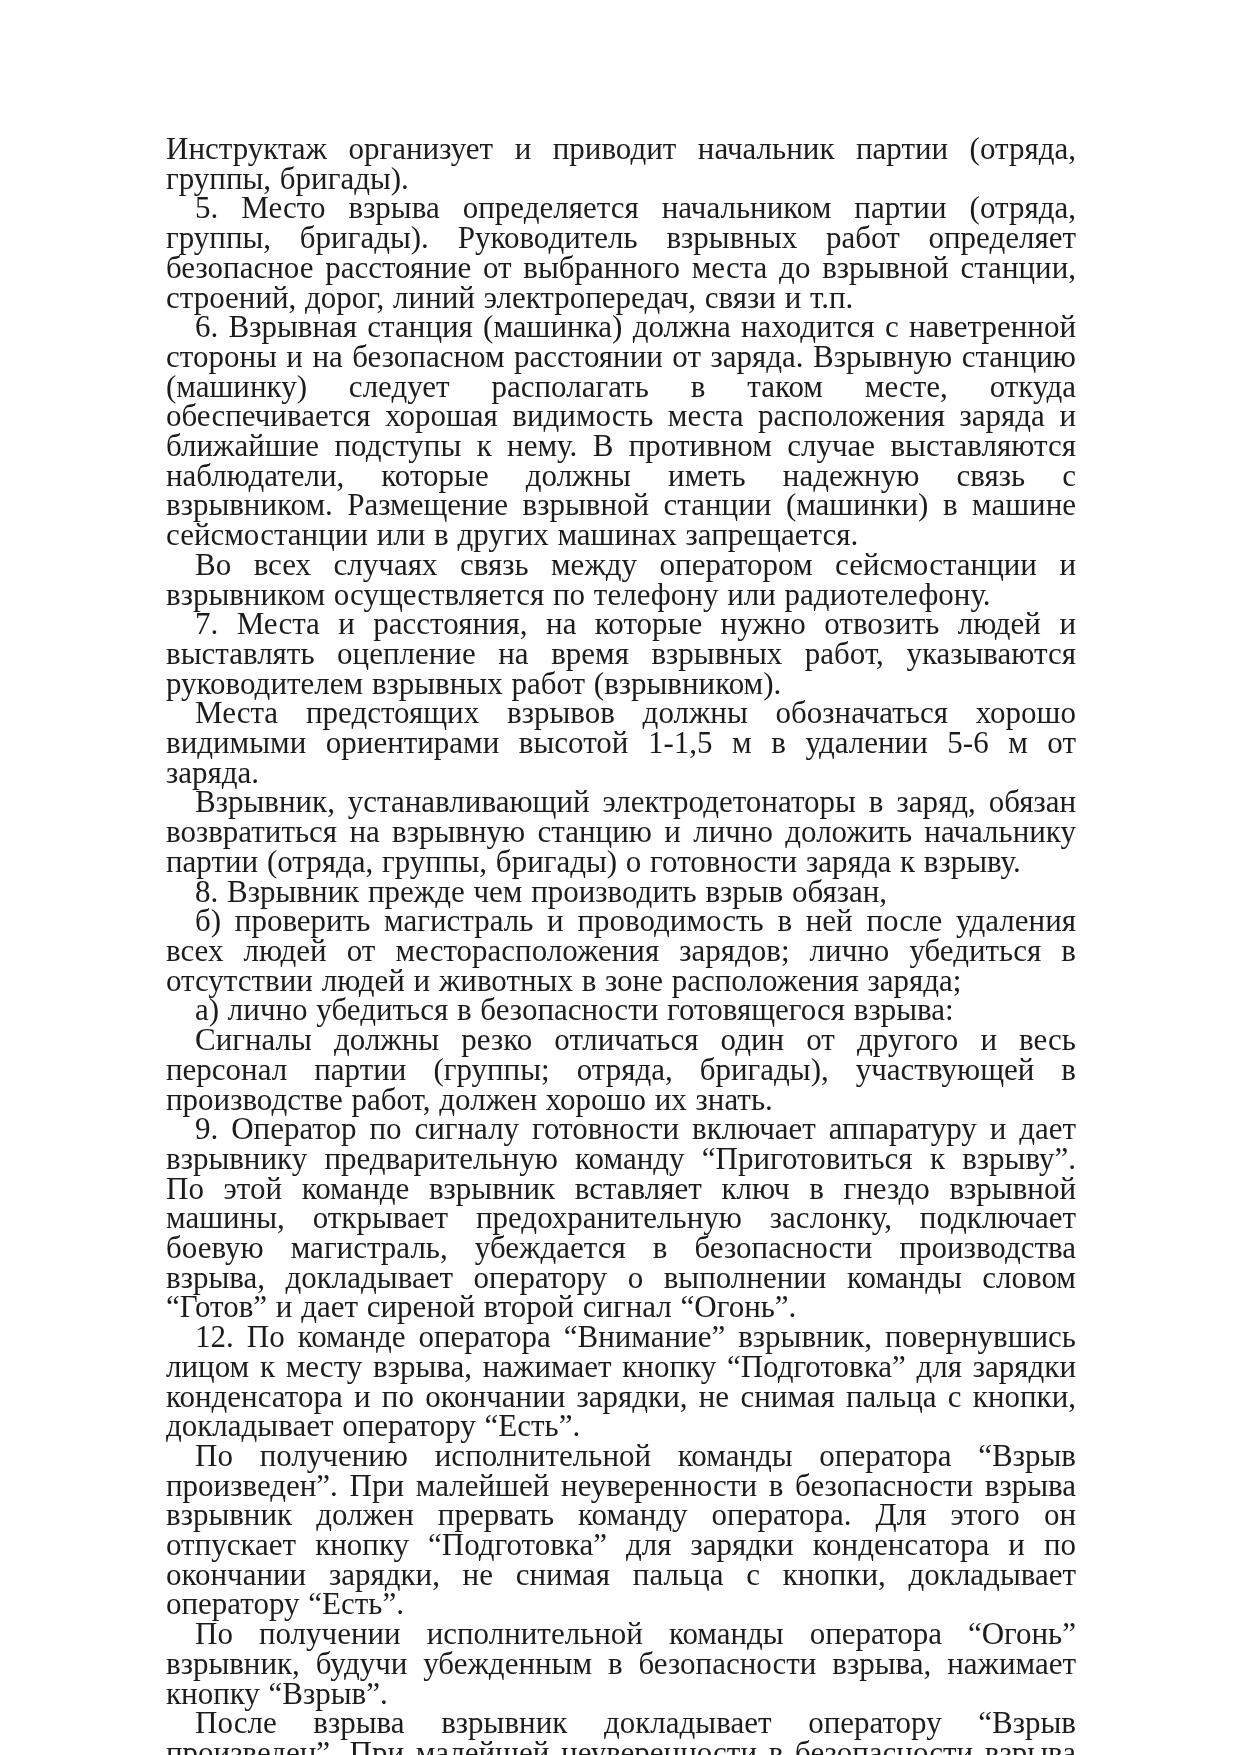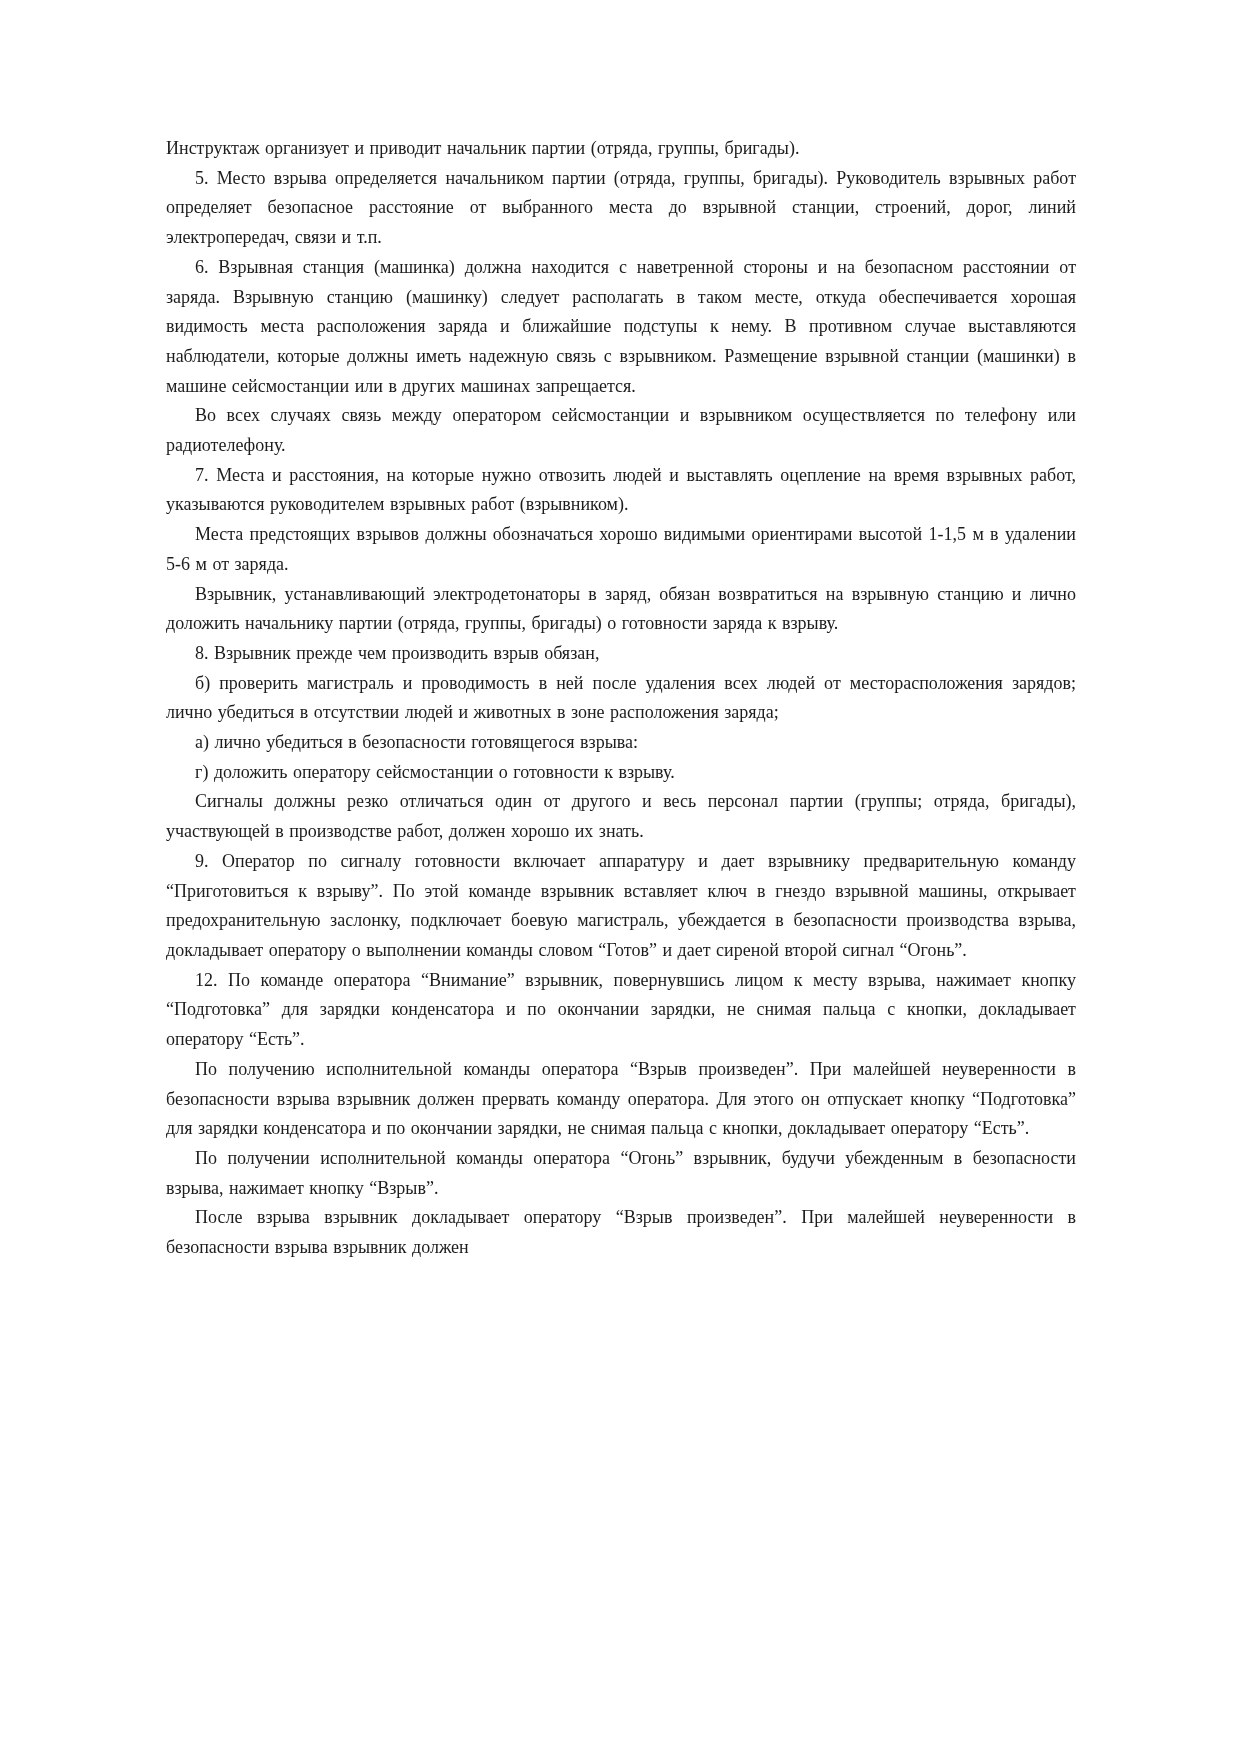--- a/index.html
+++ b/index.html
@@ -16,21 +16,21 @@
   .page {
     position: absolute;
     left: 166px;
     top: 134px;
     width: 910px;
     color: #1c1c1c;
   }
   .page p {
     margin: 0;
     padding: 0;
-    font-size: 18px;
+    font-size: 31px;
     line-height: 29.7px;
     text-align: justify;
     text-indent: 29px;
     word-spacing: 1px;
   }
   .page p:first-child {
     text-indent: 0;
   }
 </style>
 </head>
@@ -40,20 +40,19 @@
   <p>Инструктаж организует и приводит начальник партии (отряда, группы, бригады).</p>
   <p>5. Место взрыва определяется начальником партии (отряда, группы, бригады). Руководитель взрывных работ определяет безопасное расстояние от выбранного места до взрывной станции, строений, дорог, линий электропередач, связи и т.п.</p>
   <p>6. Взрывная станция (машинка) должна находится с наветренной стороны и на безопасном расстоянии от заряда. Взрывную станцию (машинку) следует располагать в таком месте, откуда обеспечивается хорошая видимость места расположения заряда и ближайшие подступы к нему. В противном случае выставляются наблюдатели, которые должны иметь надежную связь с взрывником. Размещение взрывной станции (машинки) в машине сейсмостанции или в других машинах запрещается.</p>
   <p>Во всех случаях связь между оператором сейсмостанции и взрывником осуществляется по телефону или радиотелефону.</p>
   <p>7. Места и расстояния, на которые нужно отвозить людей и выставлять оцепление на время взрывных работ, указываются руководителем взрывных работ (взрывником).</p>
   <p>Места предстоящих взрывов должны обозначаться хорошо видимыми ориентирами высотой 1-1,5 м в удалении 5-6 м от заряда.</p>
   <p>Взрывник, устанавливающий электродетонаторы в заряд, обязан возвратиться на взрывную станцию и лично доложить начальнику партии (отряда, группы, бригады) о готовности заряда к взрыву.</p>
   <p>8. Взрывник прежде чем производить взрыв обязан,</p>
   <p>б) проверить магистраль и проводимость в ней после удаления всех людей от месторасположения зарядов; лично убедиться в отсутствии людей и животных в зоне расположения заряда;</p>
   <p>а) лично убедиться в безопасности готовящегося взрыва:</p>
-  <p>г) доложить оператору сейсмостанции о готовности к взрыву.</p>
   <p>Сигналы должны резко отличаться один от другого и весь персонал партии (группы; отряда, бригады), участвующей в производстве работ, должен хорошо их знать.</p>
   <p>9. Оператор по сигналу готовности включает аппаратуру и дает взрывнику предварительную команду “Приготовиться к взрыву”. По этой команде взрывник вставляет ключ в гнездо взрывной машины, открывает предохранительную заслонку, подключает боевую магистраль, убеждается в безопасности производства взрыва, докладывает оператору о выполнении команды словом “Готов” и дает сиреной второй сигнал “Огонь”.</p>
   <p>12. По команде оператора “Внимание” взрывник, повернувшись лицом к месту взрыва, нажимает кнопку “Подготовка” для зарядки конденсатора и по окончании зарядки, не снимая пальца с кнопки, докладывает оператору “Есть”.</p>
   <p>По получению исполнительной команды оператора “Взрыв произведен”. При малейшей неуверенности в безопасности взрыва взрывник должен прервать команду оператора. Для этого он отпускает кнопку “Подготовка” для зарядки конденсатора и по окончании зарядки, не снимая пальца с кнопки, докладывает оператору “Есть”.</p>
   <p>По получении исполнительной команды оператора “Огонь” взрывник, будучи убежденным в безопасности взрыва, нажимает кнопку “Взрыв”.</p>
   <p>После взрыва взрывник докладывает оператору “Взрыв произведен”. При малейшей неуверенности в безопасности взрыва взрывник должен</p>
 </div>
 
 </body></html>

